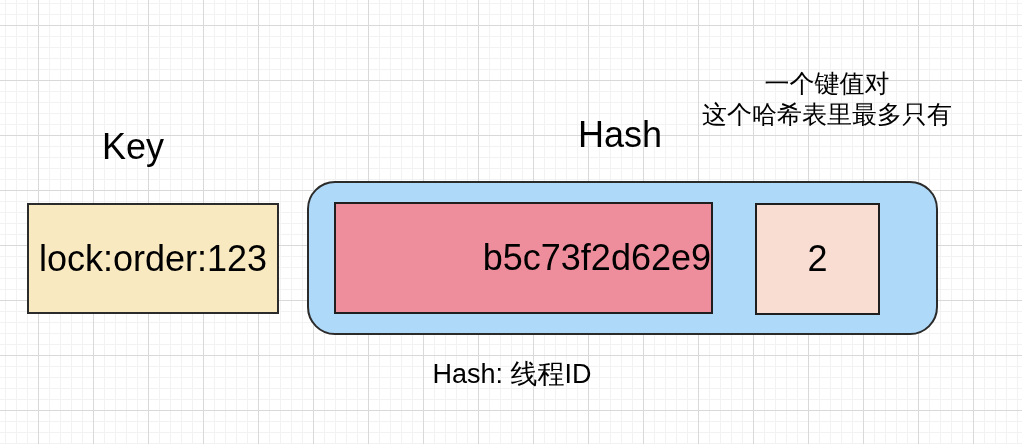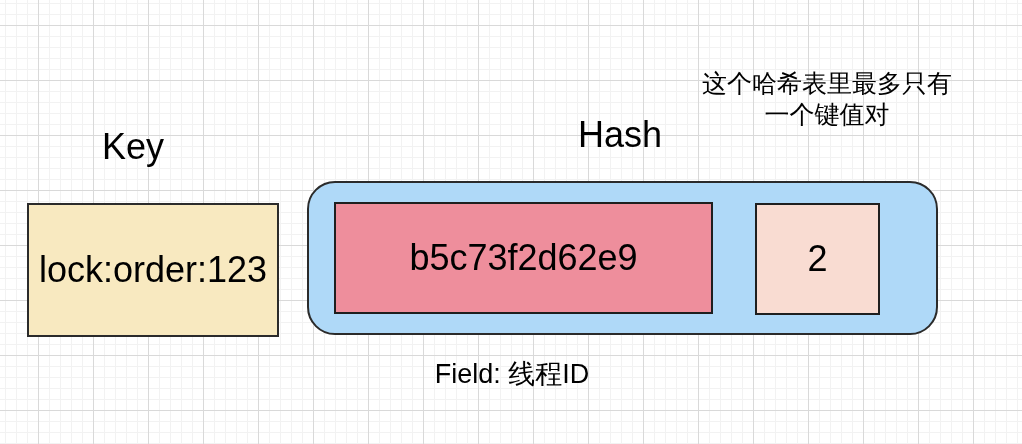--- a/index.html
+++ b/index.html
@@ -54,69 +54,70 @@
     box-sizing: border-box;
     border: 2px solid #2b2b2b;
     display: flex;
     align-items: center;
     justify-content: center;
   }
   .key-box {
     left: 27px;
     top: 203px;
     width: 252px;
-    height: 134px;
+    height: 111px;
     font-size: 36px;
   }
   .hash-container {
     left: 307px;
     top: 181px;
     width: 631px;
     height: 154px;
     border-radius: 28px;
   }
   .field-box {
     left: 334px;
     top: 202px;
     width: 379px;
     height: 112px;
     font-size: 36px;
+    justify-content: flex-end;
   }
   .value-box {
     left: 755px;
     top: 203px;
     width: 125px;
     height: 112px;
     font-size: 36px;
   }
 </style>
 </head>
 <body>
 
 <div class="canvas">
 
   <div class="label heading" style="left:133px; top:132px;">Key</div>
 
   <div class="label heading" style="left:620px; top:120px;">Hash</div>
 
   <div class="annotation">
+    <div>一个键值对</div>
     <div>这个哈希表里最多只有</div>
-    <div>一个键值对</div>
   </div>
 
   <div class="shape key-box" style="background-color: rgb(248, 233, 192); border-color: rgb(43, 43, 43);">
     <span>lock:order:123</span>
   </div>
 
   <div class="shape hash-container" style="background-color: rgb(175, 217, 248); border-color: rgb(43, 43, 43);"></div>
 
   <div class="shape field-box" style="background-color: rgb(238, 142, 156); border-color: rgb(31, 31, 31);">
     <span>b5c73f2d62e9</span>
   </div>
 
   <div class="shape value-box" style="background-color: rgb(249, 220, 210); border-color: rgb(31, 31, 31);">
     <span>2</span>
   </div>
 
-  <div class="label sub-label" style="left:512px; top:360px;">Field: 线程ID</div>
+  <div class="label sub-label" style="left:512px; top:360px;">Hash: 线程ID</div>
 
 
 </div>
 
 </body></html>

